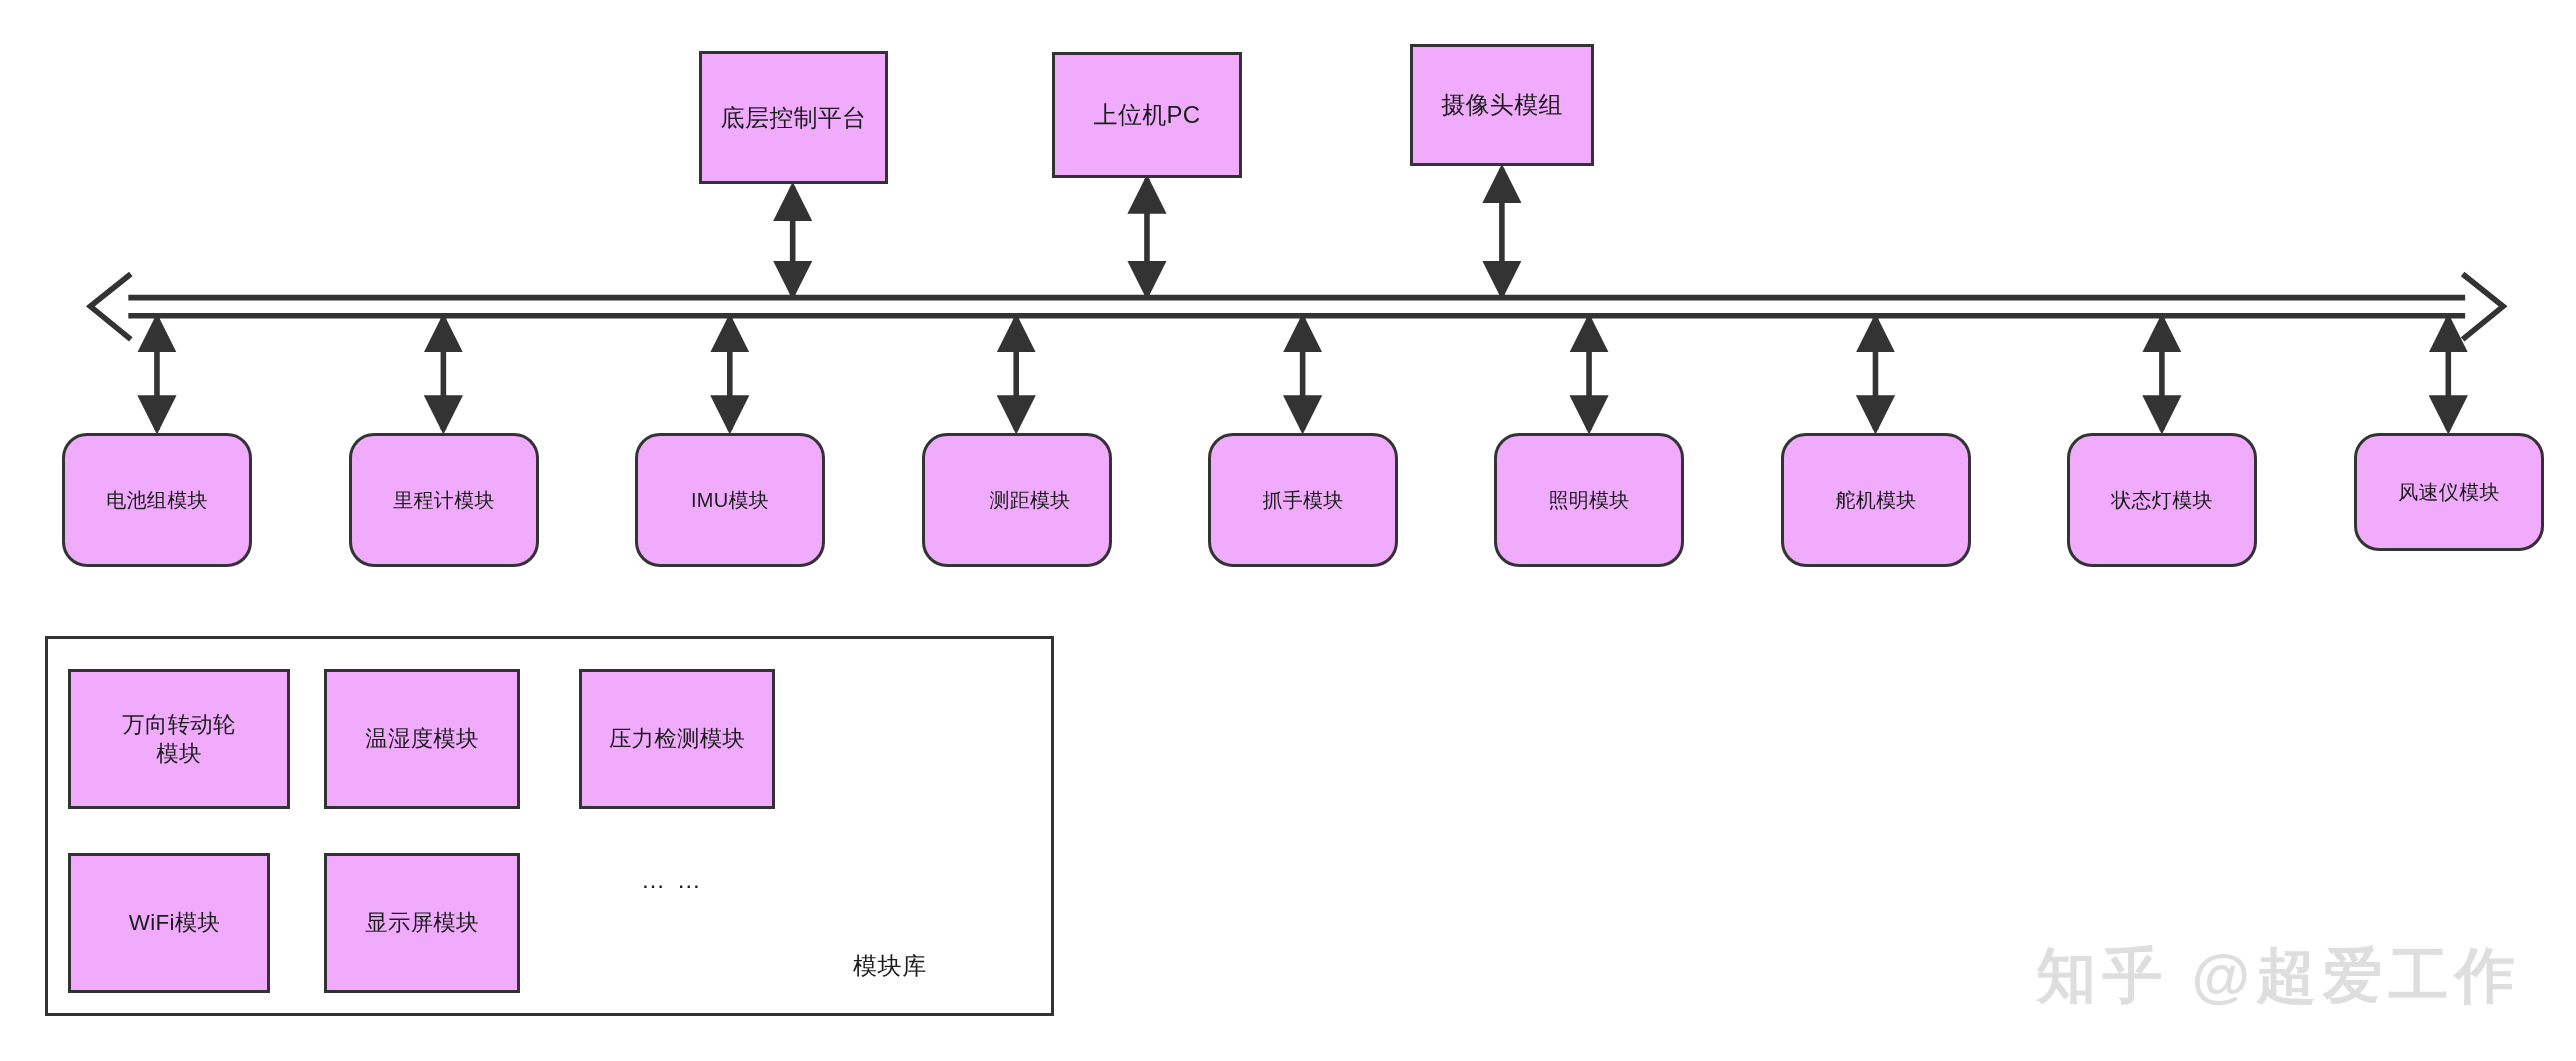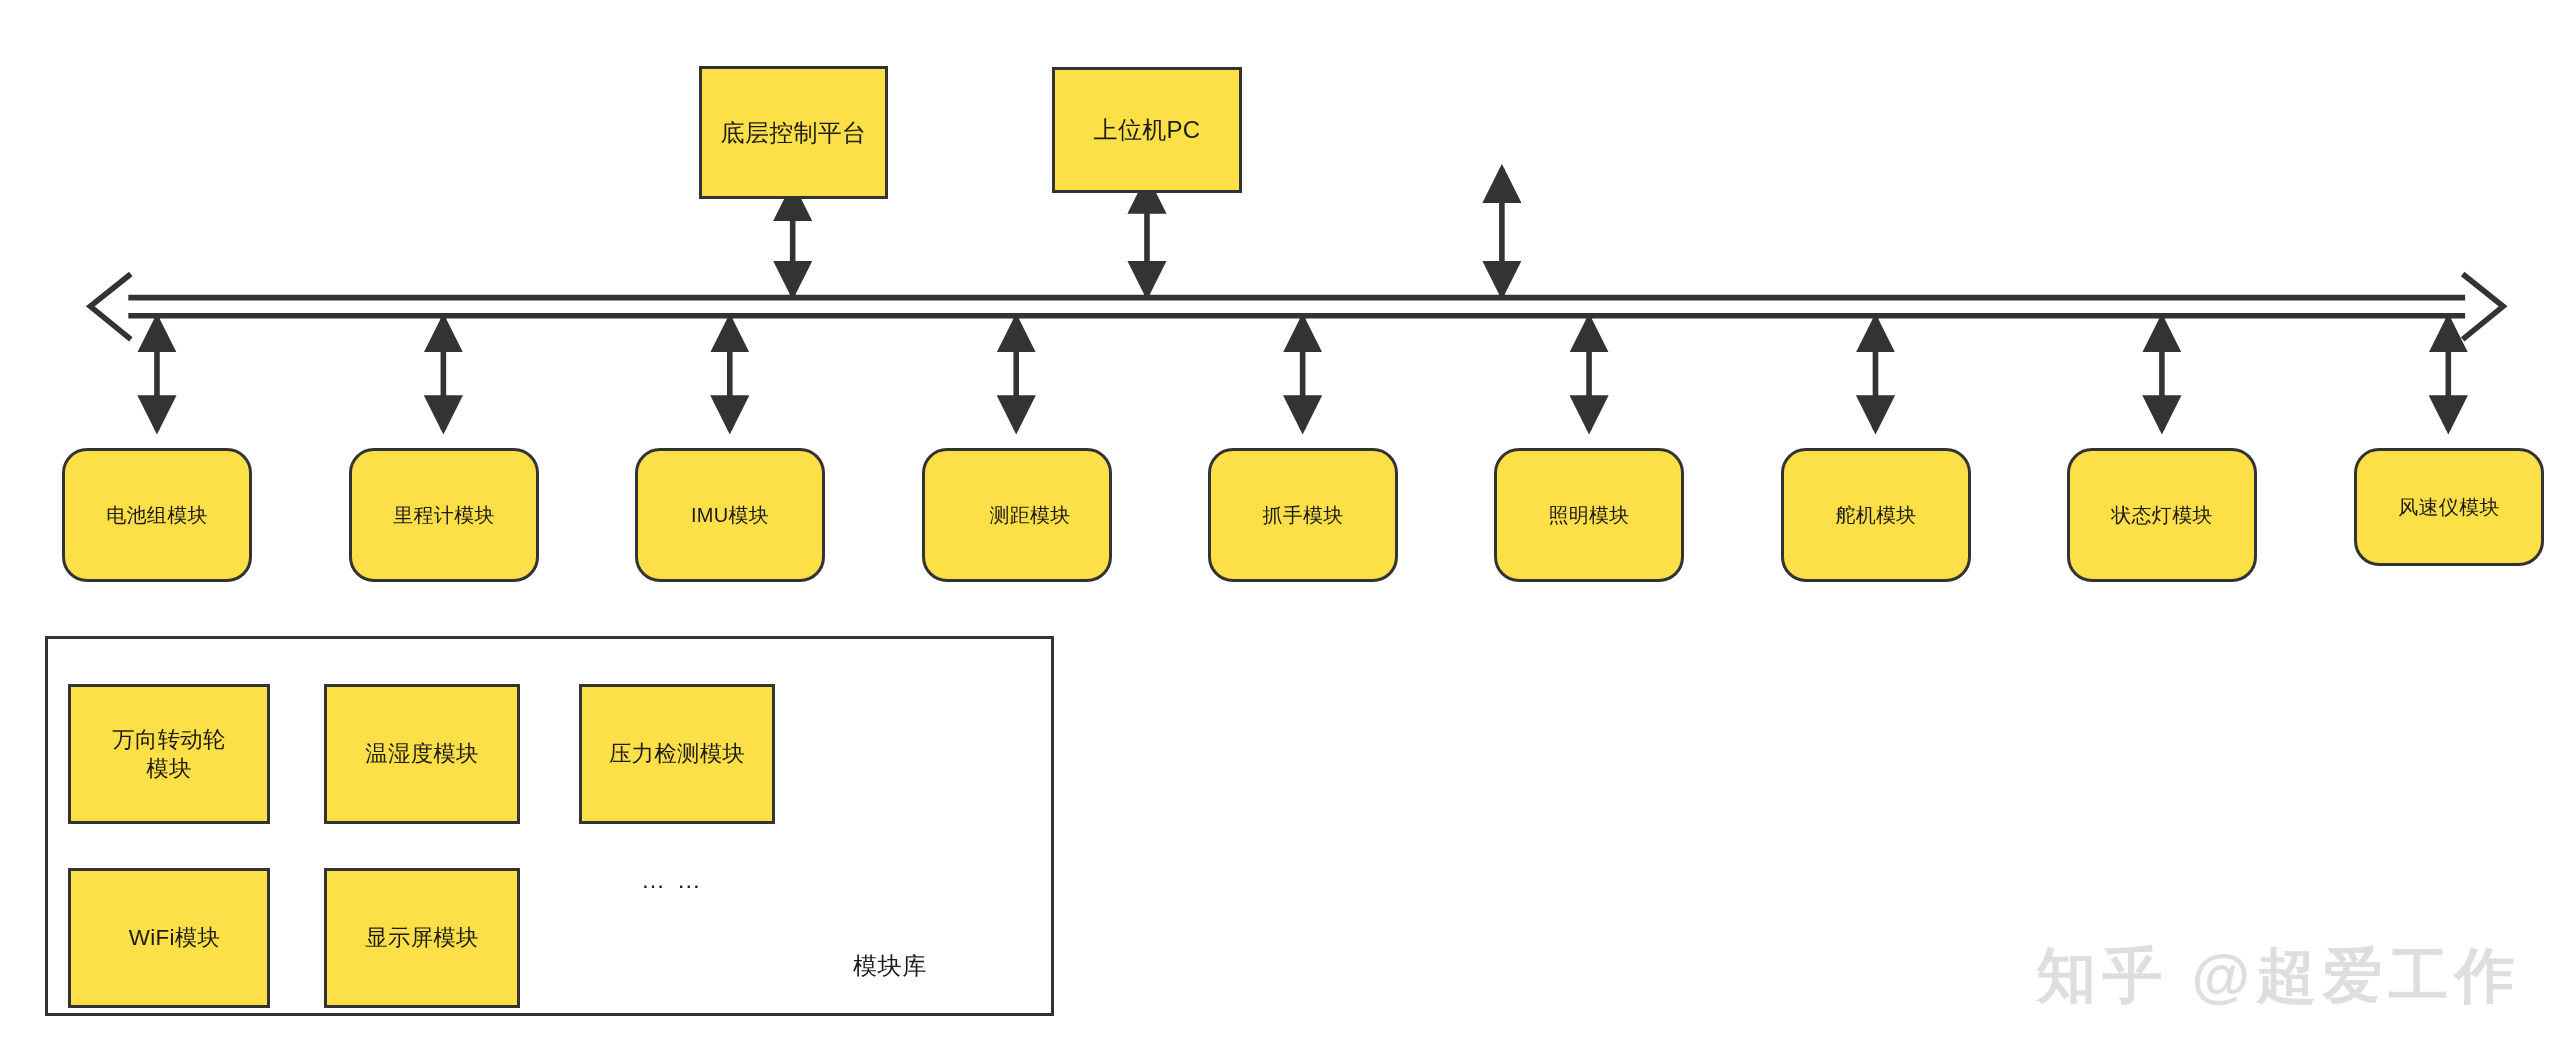--- a/index.html
+++ b/index.html
@@ -9,32 +9,31 @@
     font-family:"Liberation Sans","DejaVu Sans",sans-serif;
     overflow:hidden;
     position:relative;
   }
   #stage{position:absolute;left:0;top:0;width:2576px;height:1061px;}
 
   
   .node{
     position:absolute;
     box-sizing:border-box;
-    background:#fde047;
+    background:#f0abfc;
     border:3.1px solid #333333;
     display:flex;
     align-items:center;
     justify-content:center;
     text-align:center;
     color:#1b1b1b;
     font-size:24px;
     line-height:1.30;
     letter-spacing:0.3px;
     white-space:pre-line;
-    margin-top:15px;
   }
   .node.lib{
     border-width:3.1px;
     font-size:22.4px;
   }
   .node.top{font-size:24px;}
   .node.mod{font-size:20px;border-radius:25px;}
 
   
   #bus{position:absolute;left:0;top:0;width:2576px;height:1061px;pointer-events:none;}
@@ -109,34 +108,35 @@
       <line x1="2092" y1="511" x2="2092" y2="690"></line>
       <line x1="2552" y1="511" x2="2552" y2="690"></line>
       <line x1="3012" y1="511" x2="3012" y2="690"></line>
       <line x1="3472" y1="511" x2="3472" y2="690"></line>
       <line x1="3932" y1="511" x2="3932" y2="690"></line>
     </g>
   </svg>
 
   <div class="node top" style="left: 699px; top: 51px; width: 189px; height: 133px;">底层控制平台</div>
   <div class="node top" style="left: 1052px; top: 52px; width: 190px; height: 126px;">上位机PC</div>
+  <div class="node top" style="left: 1410px; top: 44px; width: 184px; height: 122px;">摄像头模组</div>
 
   <div class="node mod" style="left: 62px; top: 433px; width: 190px; height: 134px;">电池组模块</div>
   <div class="node mod" style="left: 349px; top: 433px; width: 190px; height: 134px;">里程计模块</div>
   <div class="node mod" style="left: 635px; top: 433px; width: 190px; height: 134px;">IMU模块</div>
   <div class="node mod" style="left: 922px; top: 433px; width: 190px; height: 134px; padding-left: 26px;">测距模块</div>
   <div class="node mod" style="left: 1208px; top: 433px; width: 190px; height: 134px;">抓手模块</div>
   <div class="node mod" style="left: 1494px; top: 433px; width: 190px; height: 134px;">照明模块</div>
   <div class="node mod" style="left: 1781px; top: 433px; width: 190px; height: 134px;">舵机模块</div>
   <div class="node mod" style="left: 2067px; top: 433px; width: 190px; height: 134px;">状态灯模块</div>
   <div class="node mod" style="left: 2354px; top: 433px; width: 190px; height: 118px;">风速仪模块</div>
 
   <div id="libpanel" style="left: 45px; top: 636px; width: 1009px; height: 380px;"></div>
 
-  <div class="node lib" style="left: 68px; top: 669px; width: 202px; height: 140px;">万向转动轮
+  <div class="node lib" style="left: 68px; top: 669px; width: 222px; height: 140px;">万向转动轮
 模块</div>
   <div class="node lib" style="left: 324px; top: 669px; width: 196px; height: 140px;">温湿度模块</div>
   <div class="node lib" style="left: 579px; top: 669px; width: 196px; height: 140px;">压力检测模块</div>
   <div class="node lib" style="left: 68px; top: 853px; width: 202px; height: 140px; padding-left: 11px;">WiFi模块</div>
   <div class="node lib" style="left: 324px; top: 853px; width: 196px; height: 140px;">显示屏模块</div>
 
   <div id="libellipsis" style="left: 641px; top: 866px;">… …</div>
   <div id="liblabel" style="left: 853px; top: 950px;">模块库</div>
 
   <div id="watermark">知乎 @超爱工作</div>

